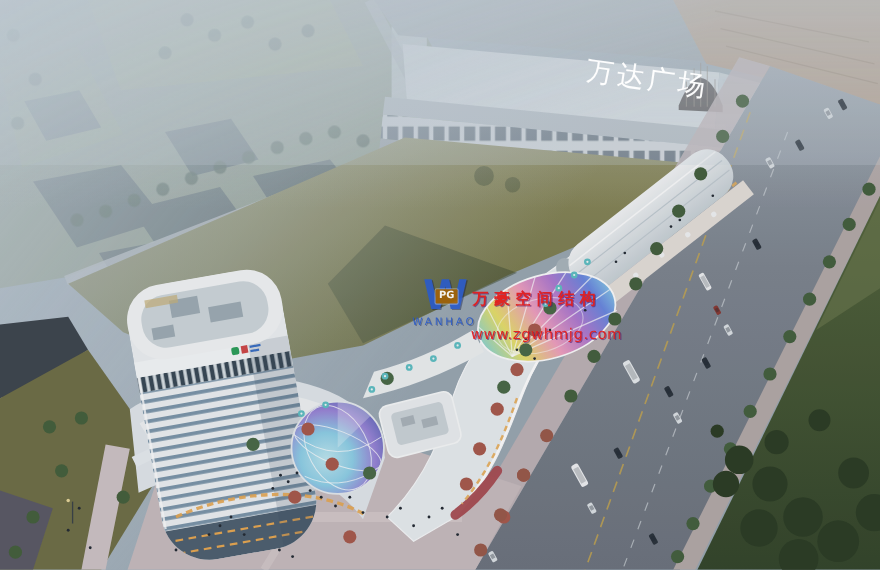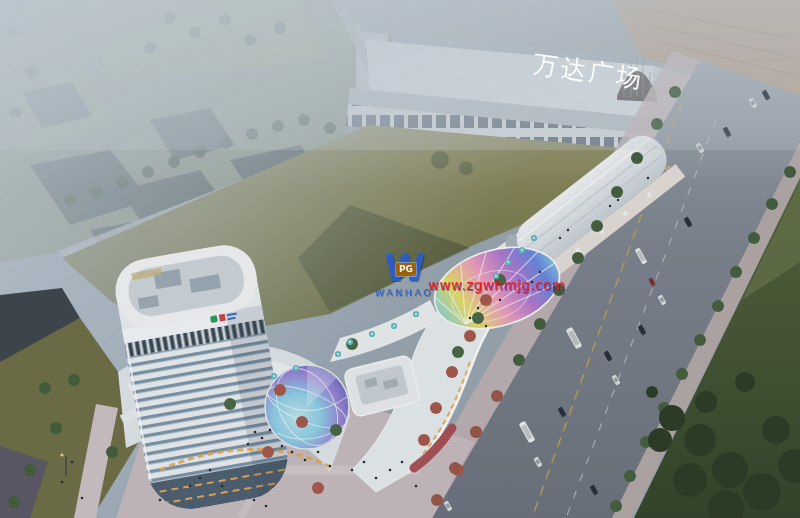--- a/index.html
+++ b/index.html
@@ -481,16 +481,17 @@
   <text x="532" y="72" class="mall-sign-text" transform="rotate(8 532 72)">万达广场</text>
 </svg>
 
 <div class="watermark">
   <div class="wm-logo">
     <span class="wm-w">W</span>
     <span class="wm-badge">PG</span>
     <div class="wm-name">WANHAO</div>
   </div>
   <div class="wm-text">
+    <div class="wm-line1">万豪空间结构</div>
     <div class="wm-line2">www.zgwhmjg.com</div>
   </div>
 </div>
 </div>
 
 </body></html>

